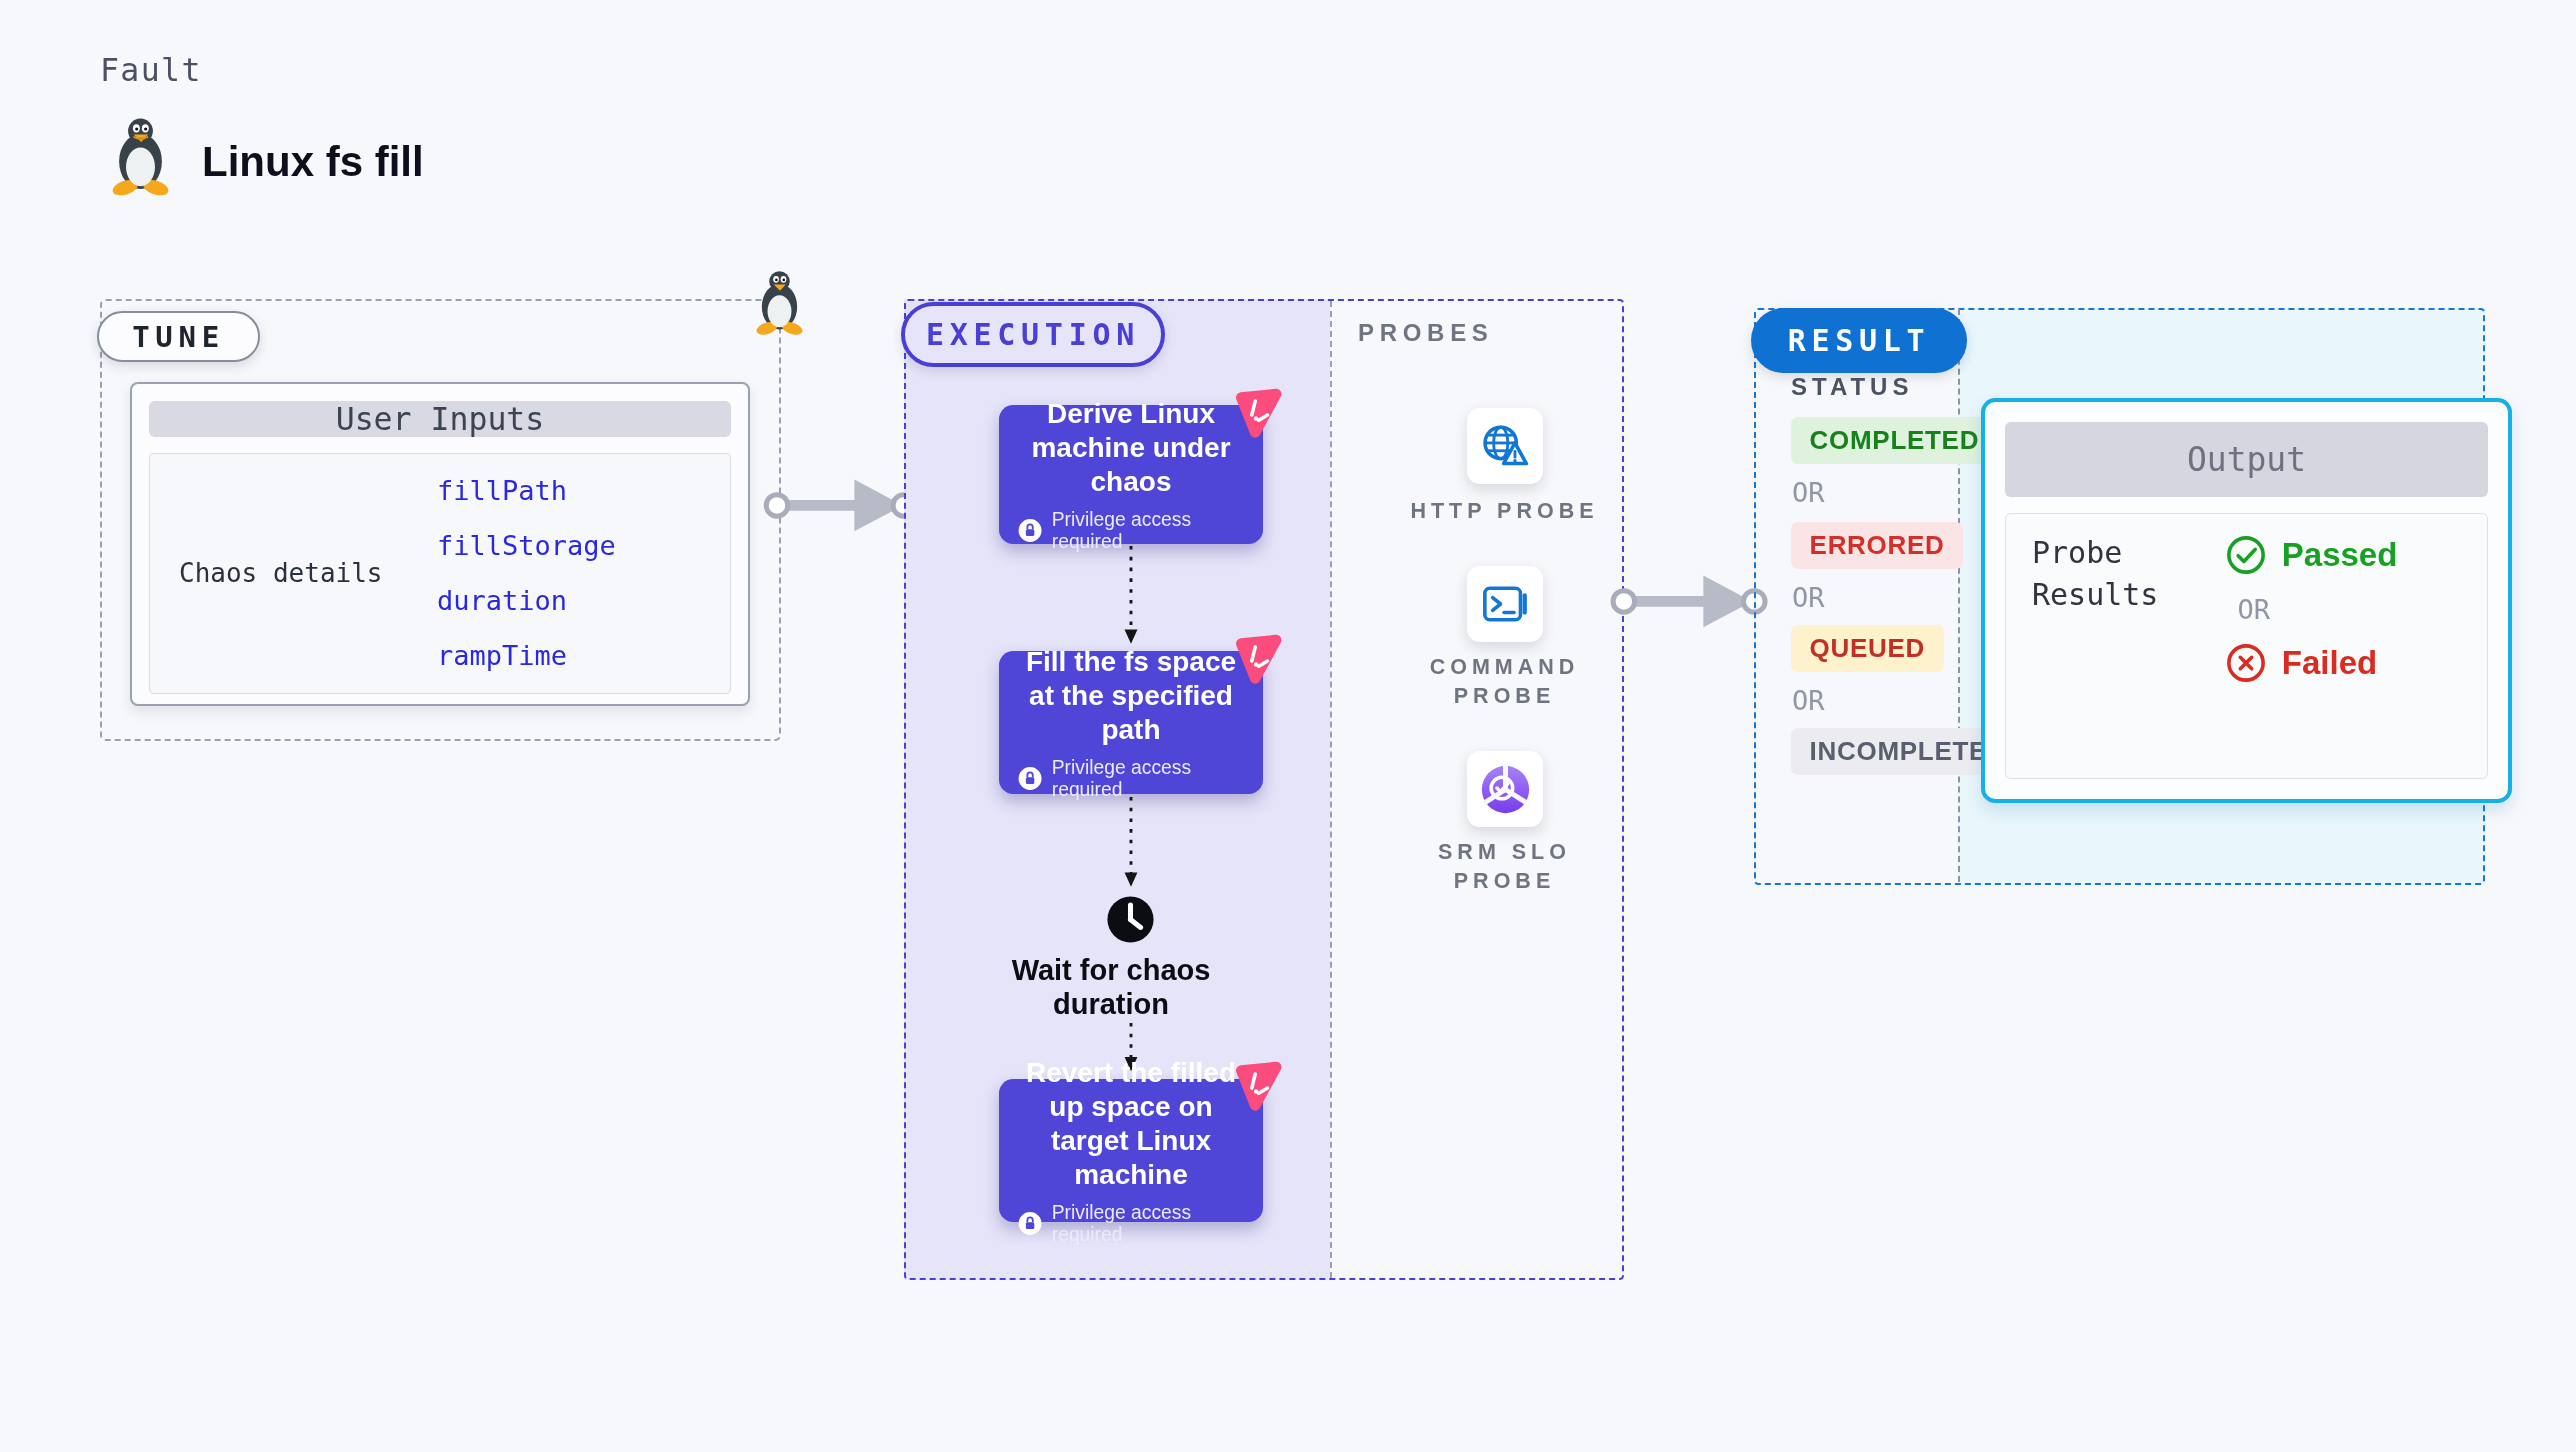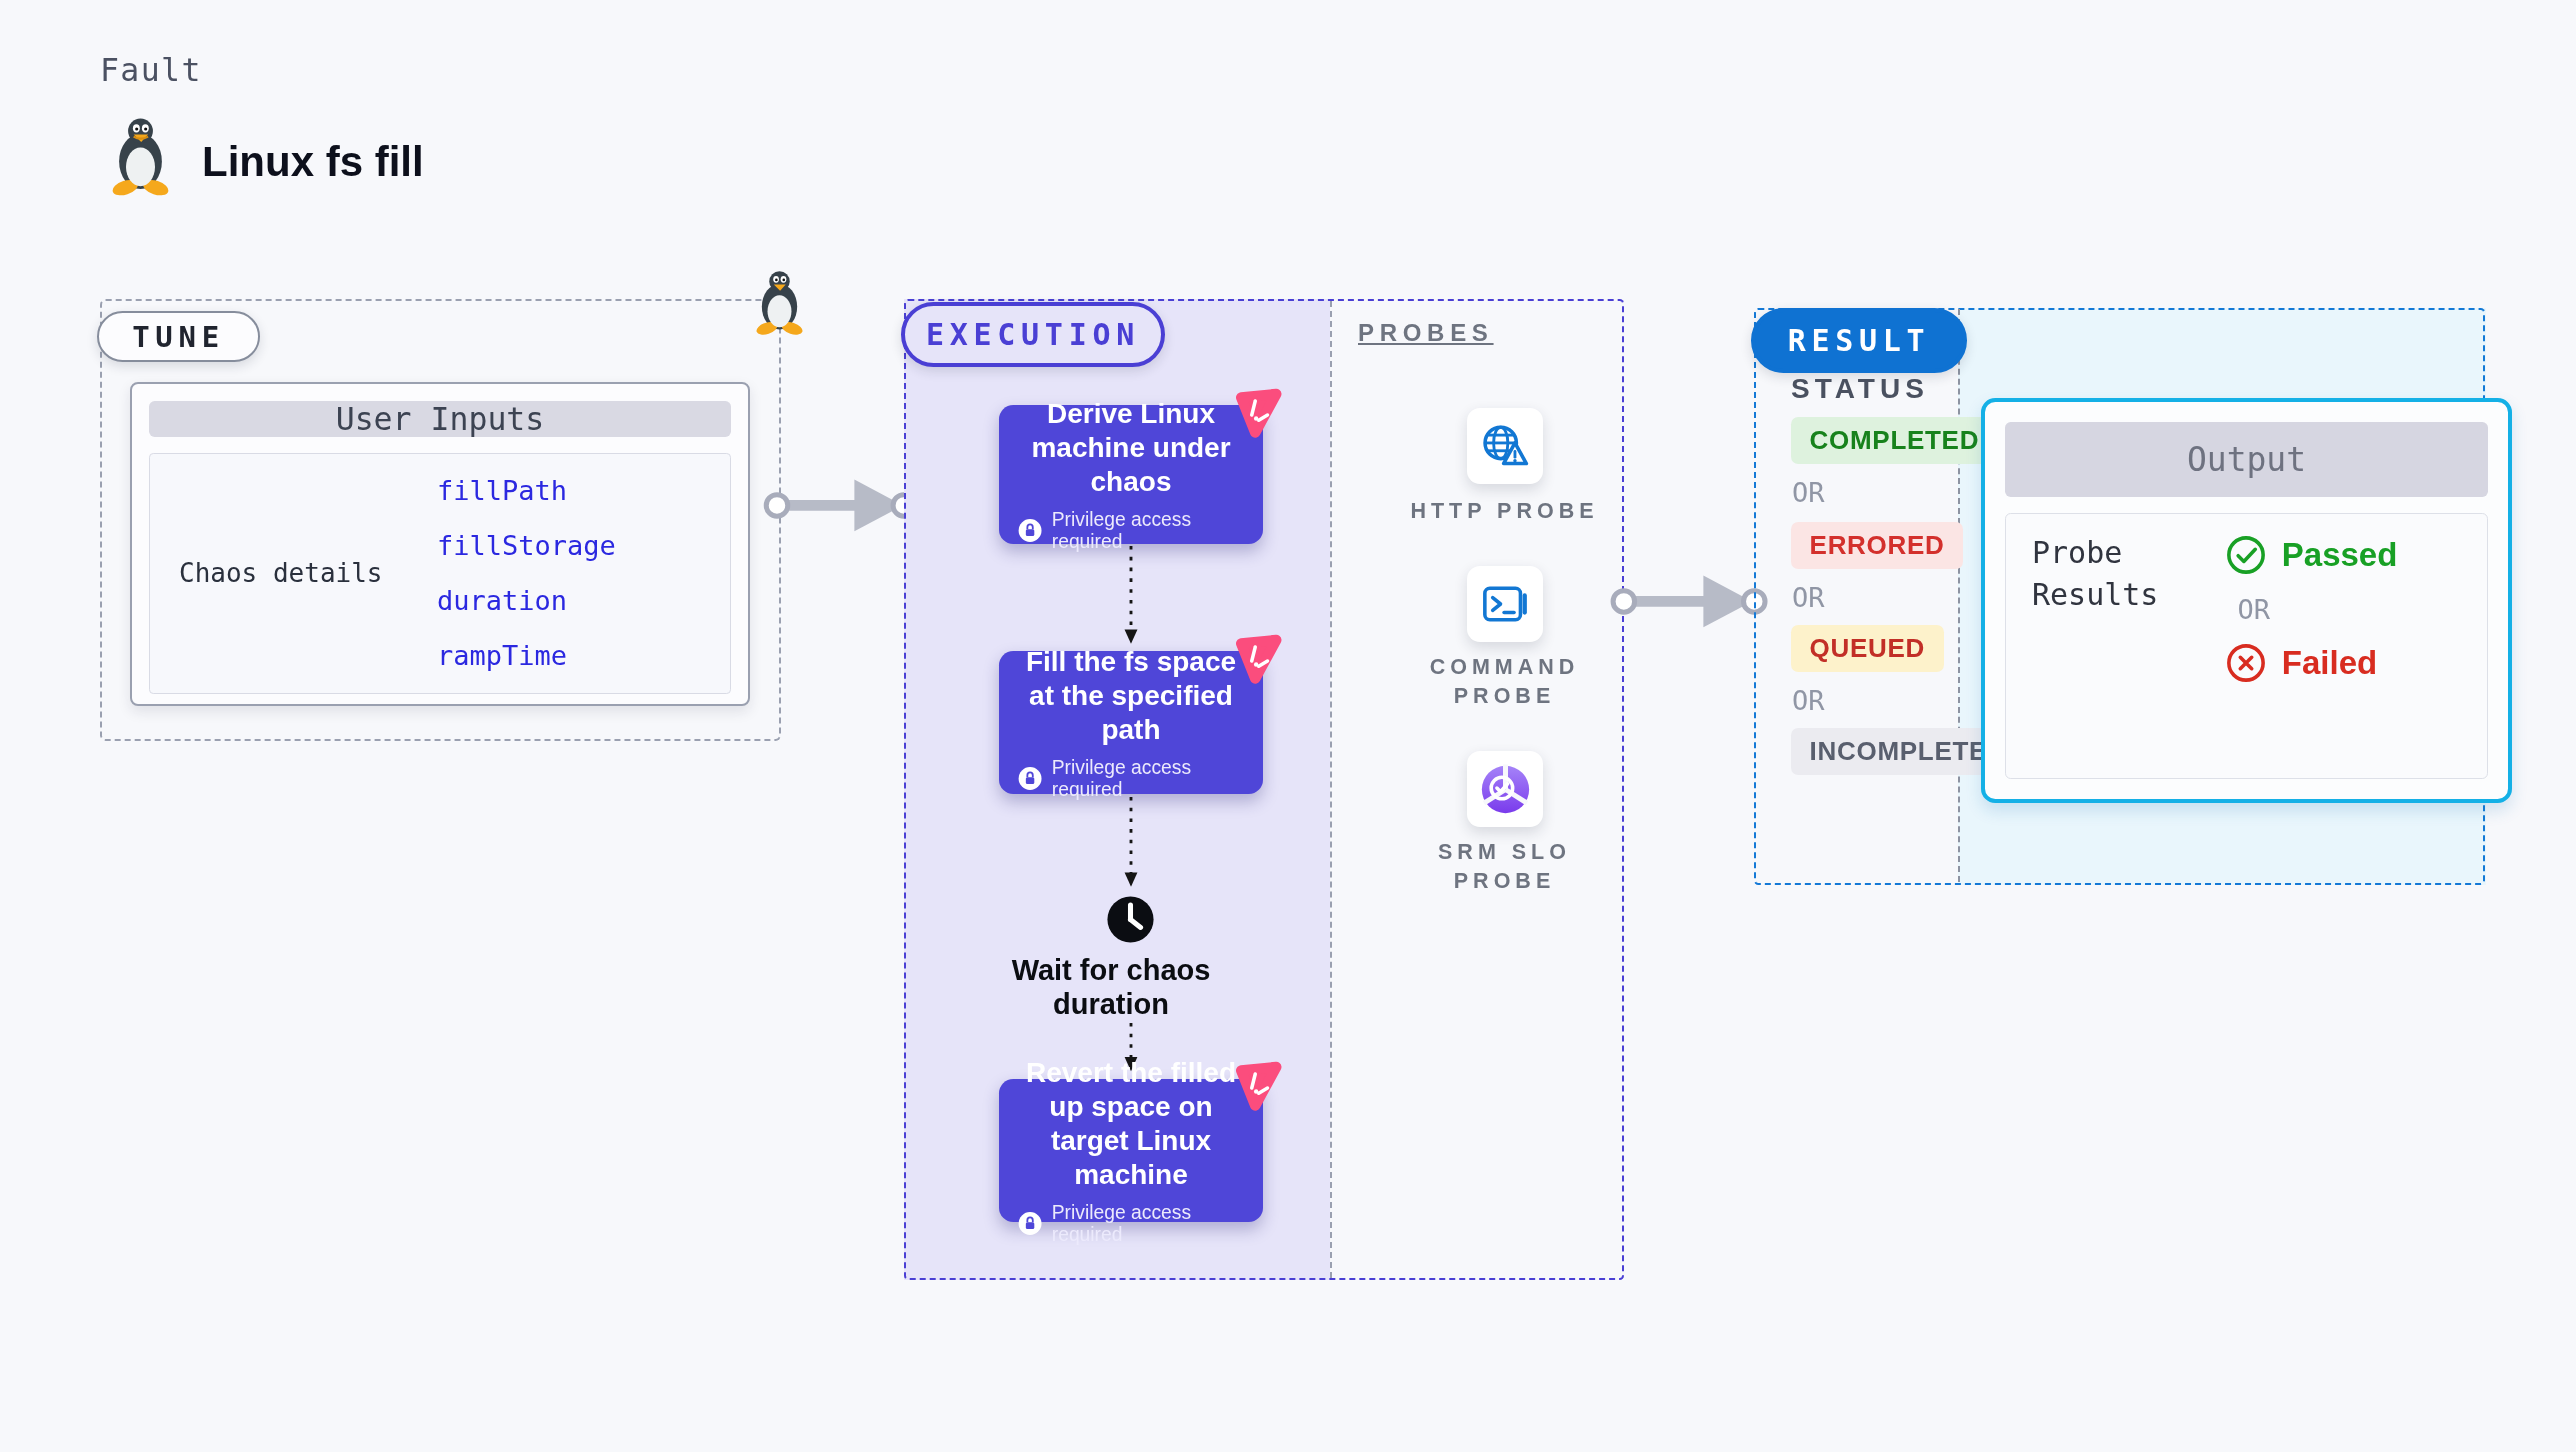--- a/index.html
+++ b/index.html
@@ -41,28 +41,28 @@
   .lavender{background:#e6e4f9;}
   .step-card{background:#4f46d8;border-radius:14.3px;box-shadow:0 7.2px 15.8px rgba(40,35,120,.28);
              display:flex;flex-direction:column;align-items:center;justify-content:center;
              padding:14.3px 18.6px;box-sizing:border-box;}
   .step-title{color:#ffffff;font-size:28px;font-weight:bold;text-align:center;line-height:34px;}
   .priv-row{display:flex;align-items:center;gap:10px;margin-top:10px;}
   .priv-text{color:#eceafc;font-size:19.3px;}
   .wait-title{font-size:29px;font-weight:bold;color:#0b0d12;text-align:center;line-height:34px;}
 
   
-  .zone-label{font-weight:bold;color:#6e7480;letter-spacing:5.7px;text-decoration:underline;}
+  .zone-label{font-weight:bold;color:#6e7480;letter-spacing:5.7px;}
   .probe-card{background:#ffffff;border-radius:13px;box-shadow:0 5.7px 14.3px rgba(30,34,60,.14);
               display:flex;align-items:center;justify-content:center;}
   .probe-label{font-size:21.5px;font-weight:bold;color:#6e7480;letter-spacing:5px;text-align:center;line-height:29px;}
 
   
   .cyan-zone{background:#e9f6fc;}
-  .status-head{font-size:28px;font-weight:bold;color:#4a5160;letter-spacing:5px;}
+  .status-head{font-size:24px;font-weight:bold;color:#4a5160;letter-spacing:5px;}
   .badge{display:inline-block;padding:7.9px 18.6px;border-radius:7.2px;font-size:26px;font-weight:bold;letter-spacing:0.7px;}
   .or{font-family:"DejaVu Sans Mono","Liberation Mono",monospace;font-size:27px;color:#9096a5;}
   .output-card{background:#fcfdfe;border:4.3px solid #14b0e6;border-radius:14.3px;box-shadow:0 7.2px 15.8px rgba(20,110,180,.16);
                padding:20px;box-sizing:border-box;display:flex;flex-direction:column;gap:15.8px;}
   .output-header{background:#d6d6e1;border-radius:5.7px;height:75px;display:flex;align-items:center;justify-content:center;
                  font-size:33px;color:#6e7280;}
   .output-row{background:#fafbfd;border:1.4px solid #dde0e8;border-radius:5.7px;display:flex;
               padding:18.6px 26px;box-sizing:border-box;}
   .metrics-label,.probe-results-label{font-family:"DejaVu Sans Mono","Liberation Mono",monospace;font-size:30px;color:#30343f;}
   .metrics-link{font-family:"DejaVu Sans Mono","Liberation Mono",monospace;font-size:30px;color:#4338ef;cursor:pointer;}

